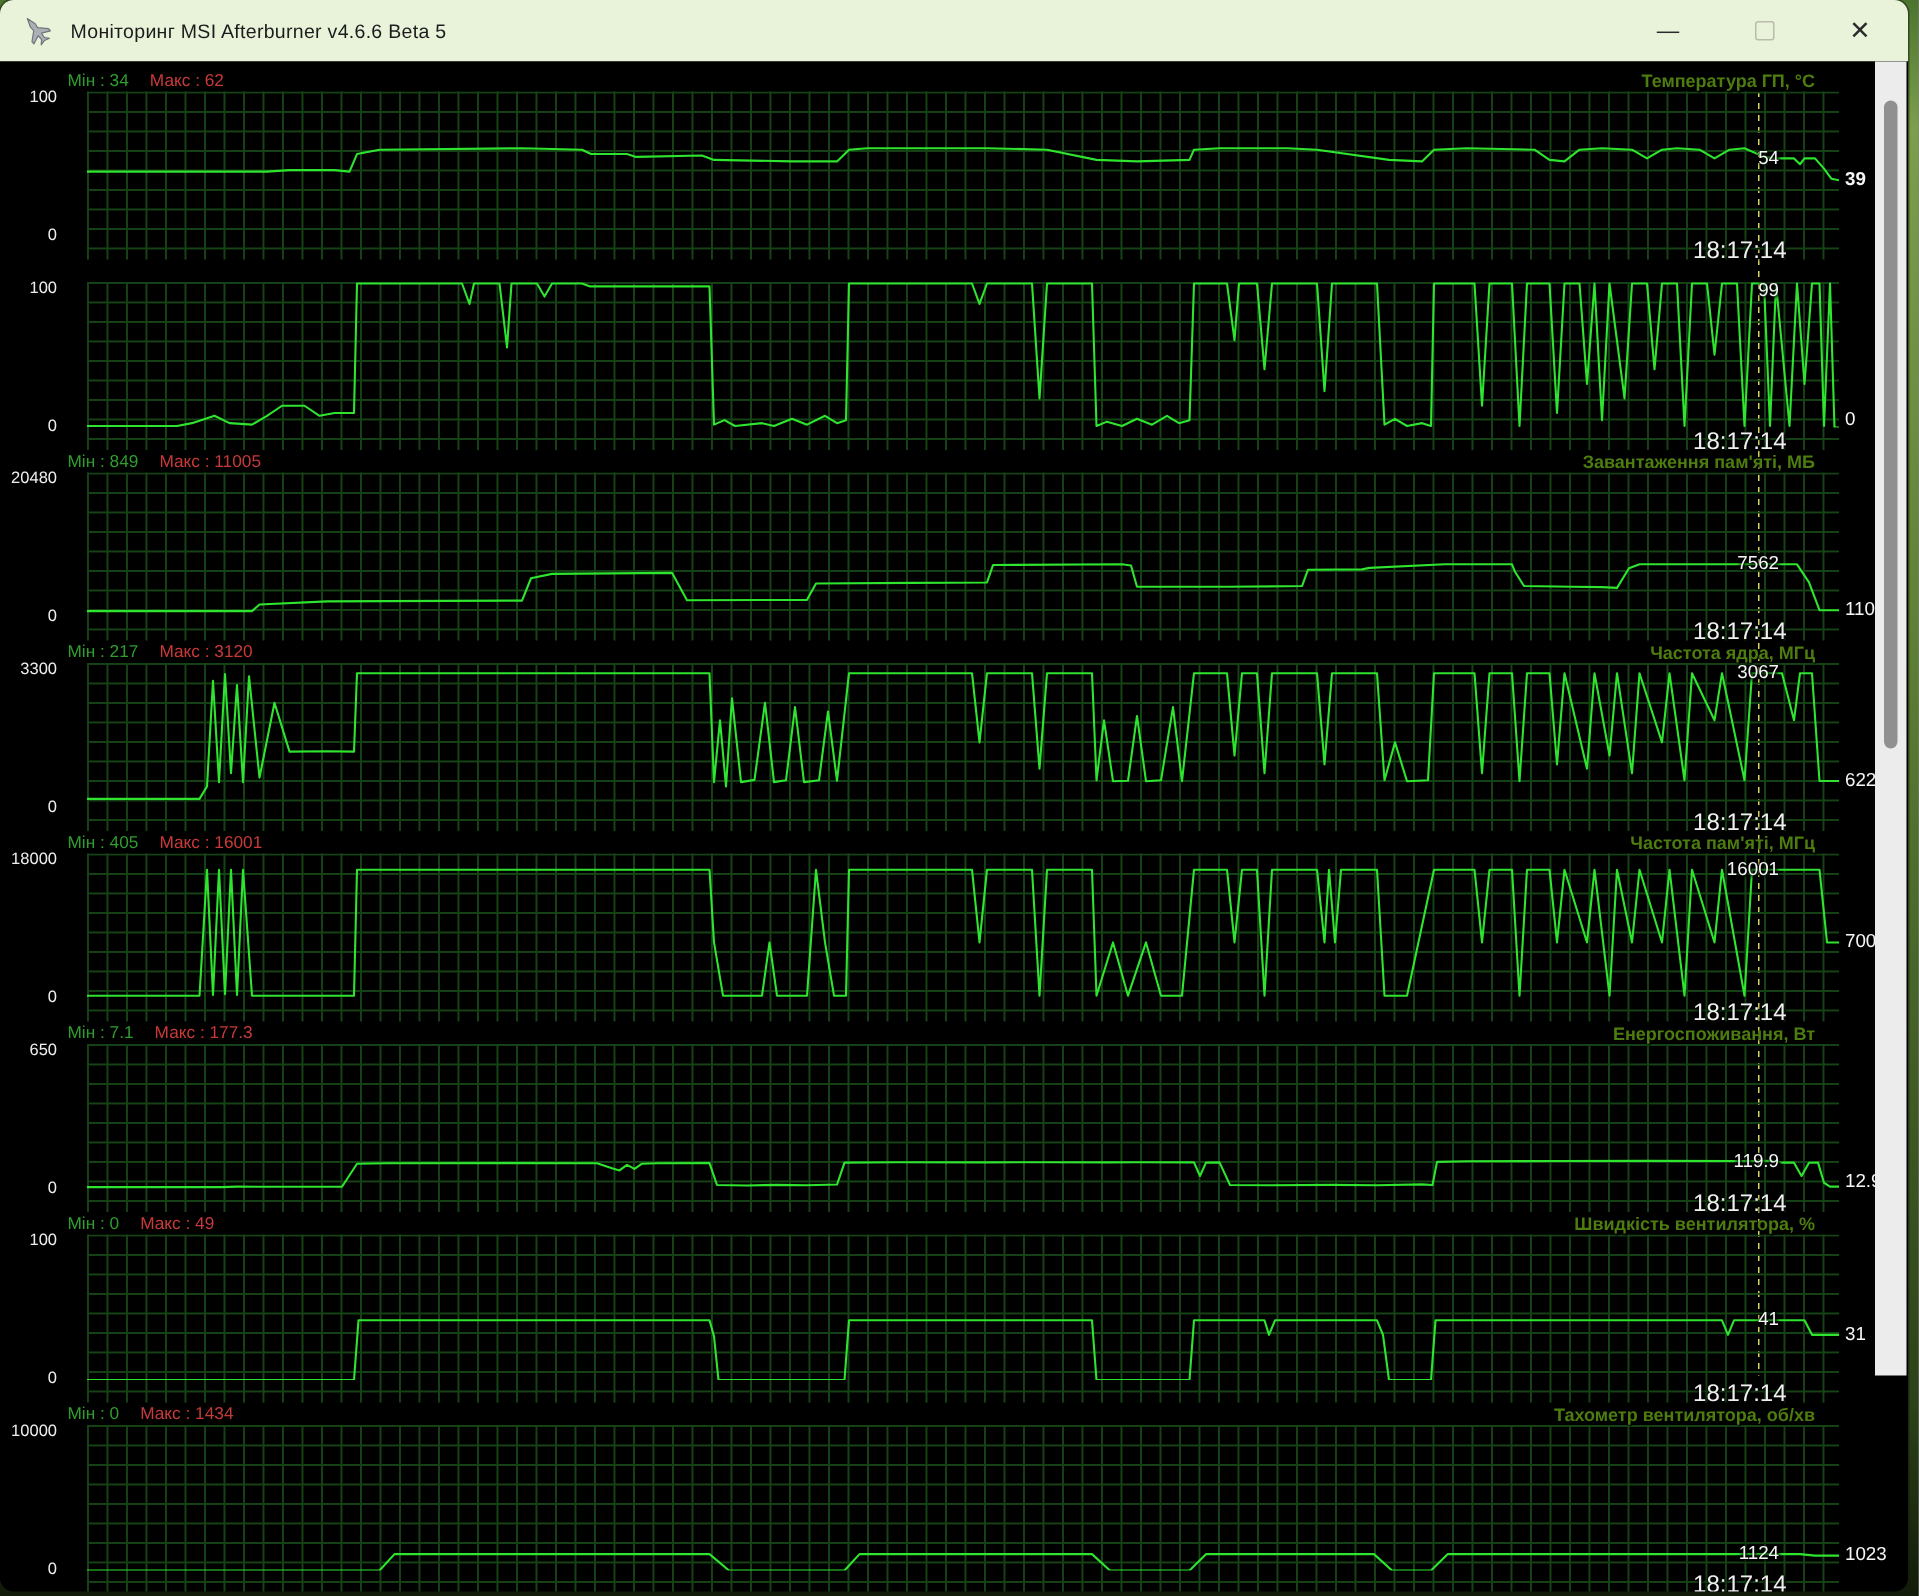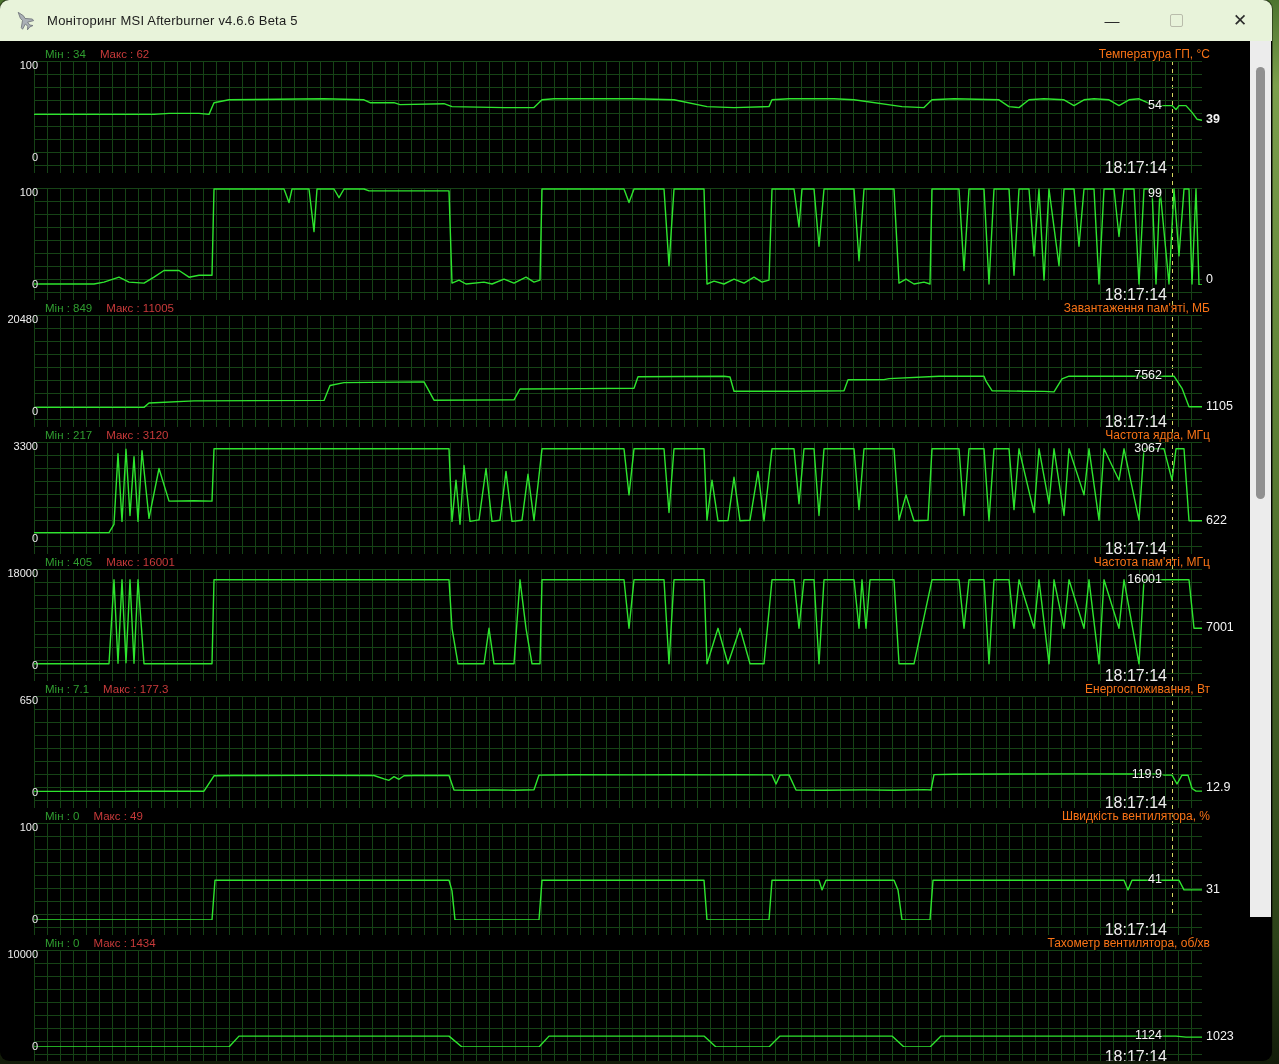--- a/index.html
+++ b/index.html
@@ -31,27 +31,27 @@
     position:absolute;top:20px;bottom:0;left:1172px;width:1px;z-index:1;
     background:repeating-linear-gradient(to bottom,#d8d862 0 4px,transparent 4px 8px);
   }
   .panels{position:absolute;left:0;top:5px;width:100%;}
   .panel{position:relative;height:127px;}
   .p-head{height:15px;display:flex;align-items:center;justify-content:space-between;
           padding:0 62px 0 45px;position:relative;z-index:4;}
   .mm{font-size:11.5px;white-space:pre;}
   .mm .min{color:#2f9e2f;margin-right:14px;}
   .mm .max{color:#c83a3a;}
-  .ptitle{font-size:12px;color:#f97316;text-shadow:0 0 2px #000,1px 1px 1px #000;}
+  .ptitle{font-size:12px;color:#4d7c0f;text-shadow:0 0 2px #000,1px 1px 1px #000;font-weight:bold;}
   .ymax,.yzero{
     position:absolute;left:0;width:38px;text-align:right;font-size:11px;color:#eee;
     text-shadow:0 0 2px #000;z-index:4;
   }
   .ymax{top:13px;} .yzero{top:105px;}
-  .zone{position:absolute;left:34px;top:15px;width:1168px;height:112px;z-index:2;
+  .zone{position:absolute;left:58px;top:15px;width:1168px;height:112px;z-index:2;
     background:
       linear-gradient(to right,#164316 1px,transparent 1px) 0 0 / 13px 100%,
       linear-gradient(to bottom,#164316 1px,transparent 1px) 0 0 / 100% 13px;
     text-align: center;
   }
   .plot{position:absolute;left:0;top:0;width:1168px;height:97px;z-index:3;}
   .plot svg{display:block;width:100%;height:100%;}
   .plot polyline{fill:none;stroke:#2ee42e;stroke-width:1.4;stroke-linejoin:round;}
   .cur,.last{
     position:absolute;font-size:12.5px;color:#f5f5f5;z-index:5;

